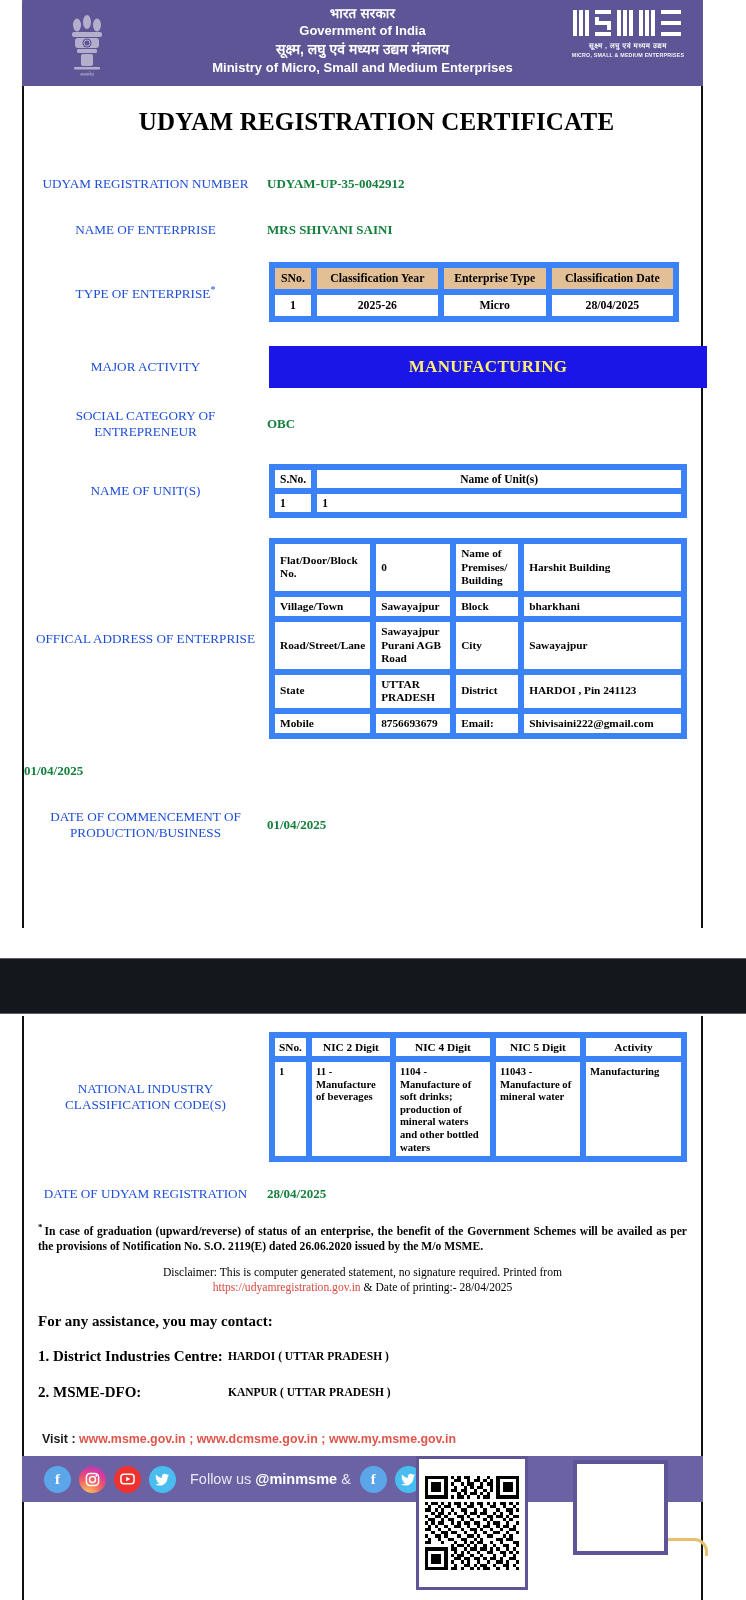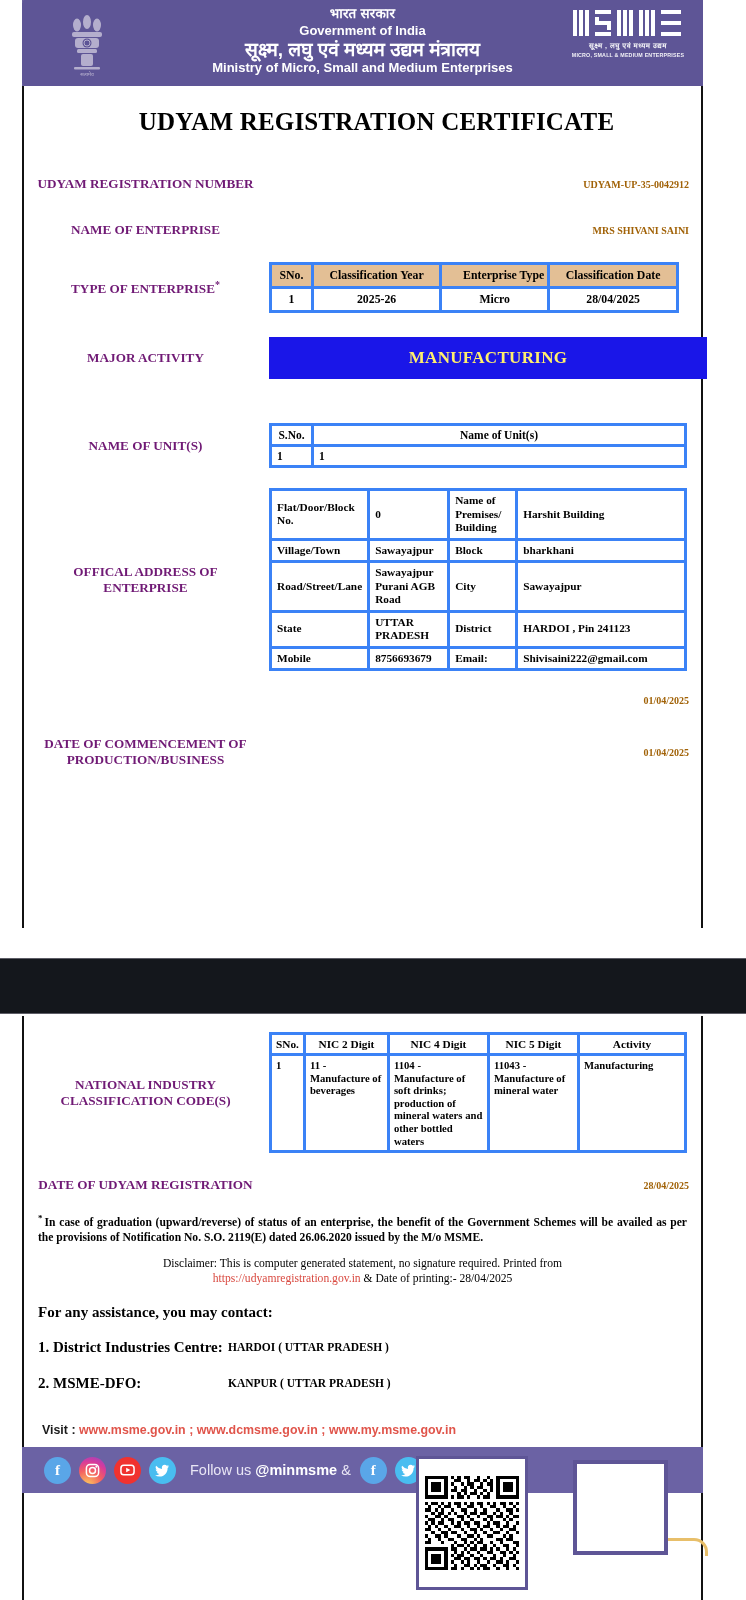--- a/index.html
+++ b/index.html
@@ -58,21 +58,21 @@
   }
   .masthead-center {
     position: absolute;
     left: 0; right: 0; top: 5px;
     text-align: center;
     color: #ffffff;
     font-family: "Liberation Sans", sans-serif;
   }
   .mh-hi1 { font-size: 13.5px; font-weight: 700; line-height: 17px; letter-spacing: .2px;}
   .mh-en1 { font-size: 13px; font-weight: 700; line-height: 18px; }
-  .mh-hi2 { font-size: 19px; font-weight: 700; line-height: 19px; }
+  .mh-hi2 { font-size: 14px; font-weight: 700; line-height: 19px; }
   .mh-en2 { font-size: 13px; font-weight: 700; line-height: 18px; }
 
   .msme-logo {
     position: absolute;
     right: 18px; top: 8px;
     width: 114px;
     text-align: center;
     color: #fff;
   }
   .msme-bars { display:block; }
@@ -103,73 +103,73 @@
   .rows { margin-top: 16px; }
   .row {
     display: flex;
     align-items: center;
     width: 100%;
   }
   .rlabel {
     width: 243px;
     flex: 0 0 243px;
     text-align: center;
-    font-weight: 700;
+    font-weight: 400;
     font-size: 13.2px;
     line-height: 16px;
-    color: #701a75;
+    color: #1d4ed8;
     padding: 0 6px;
   }
   .rlabel .star {
     font-size: 10px;
     vertical-align: super;
   }
   .rvalue {
     flex: 1 1 auto;
     padding-right: 12px;
   }
   .rvalue.center {
-    text-align: right;
+    text-align: left;
     font-weight: 700;
-    font-size: 10px;
-    color: #a16207;
+    font-size: 13px;
+    color: #15803d;
   }
   .sp-16 { height: 16px; }
   .sp-20 { height: 20px; }
   .sp-24 { height: 24px; }
   .sp-30 { height: 30px; }
 
   
   table.doc {
     border-collapse: collapse;
     font-family: "Liberation Serif", serif;
     font-size: 11.5px;
     color: #000;
     background: #fff;
   }
   table.doc td, table.doc th {
-    border: 3px solid #3b82f6;
+    border: 6px solid #3b82f6;
     padding: 3px 5px;
     vertical-align: middle;
   }
   table.classify {
     width: 410px;
     margin-left: 2px;
     text-align: center;
   }
   table.classify th {
     background: #e3bf95;
     font-weight: 700;
     font-size: 11.8px;
     line-height: 13px;
     padding: 4px 3px;
   }
   table.classify td { font-weight: 700; font-size: 11.8px; padding: 3px; }
   table.classify .c-sno { width: 42px; }
-  table.classify .c-type { width: 108px; text-align: right; }
+  table.classify .c-type { width: 108px; }
 
   .activity-banner {
     background: #1a16e8;
     color: #ffef6d;
     font-weight: 700;
     font-size: 17px;
     letter-spacing: .3px;
     text-align: center;
     padding: 11px 0;
     width: 438px;
@@ -423,20 +423,24 @@
 
       <div class="sp-24"></div>
       <div class="row">
         <div class="rlabel">MAJOR ACTIVITY</div>
         <div class="rvalue">
           <div class="activity-banner">MANUFACTURING</div>
         </div>
       </div>
 
       <div class="sp-20"></div>
+      <div class="row">
+        <div class="rlabel">SOCIAL CATEGORY OF ENTREPRENEUR</div>
+        <div class="rvalue center">OBC</div>
+      </div>
 
       <div class="sp-24"></div>
       <div class="row">
         <div class="rlabel">NAME OF UNIT(S)</div>
         <div class="rvalue">
           <table class="doc units">
             <thead>
               <tr>
                 <th class="u-sno">S.No.</th>
                 <th>Name of Unit(s)</th>

